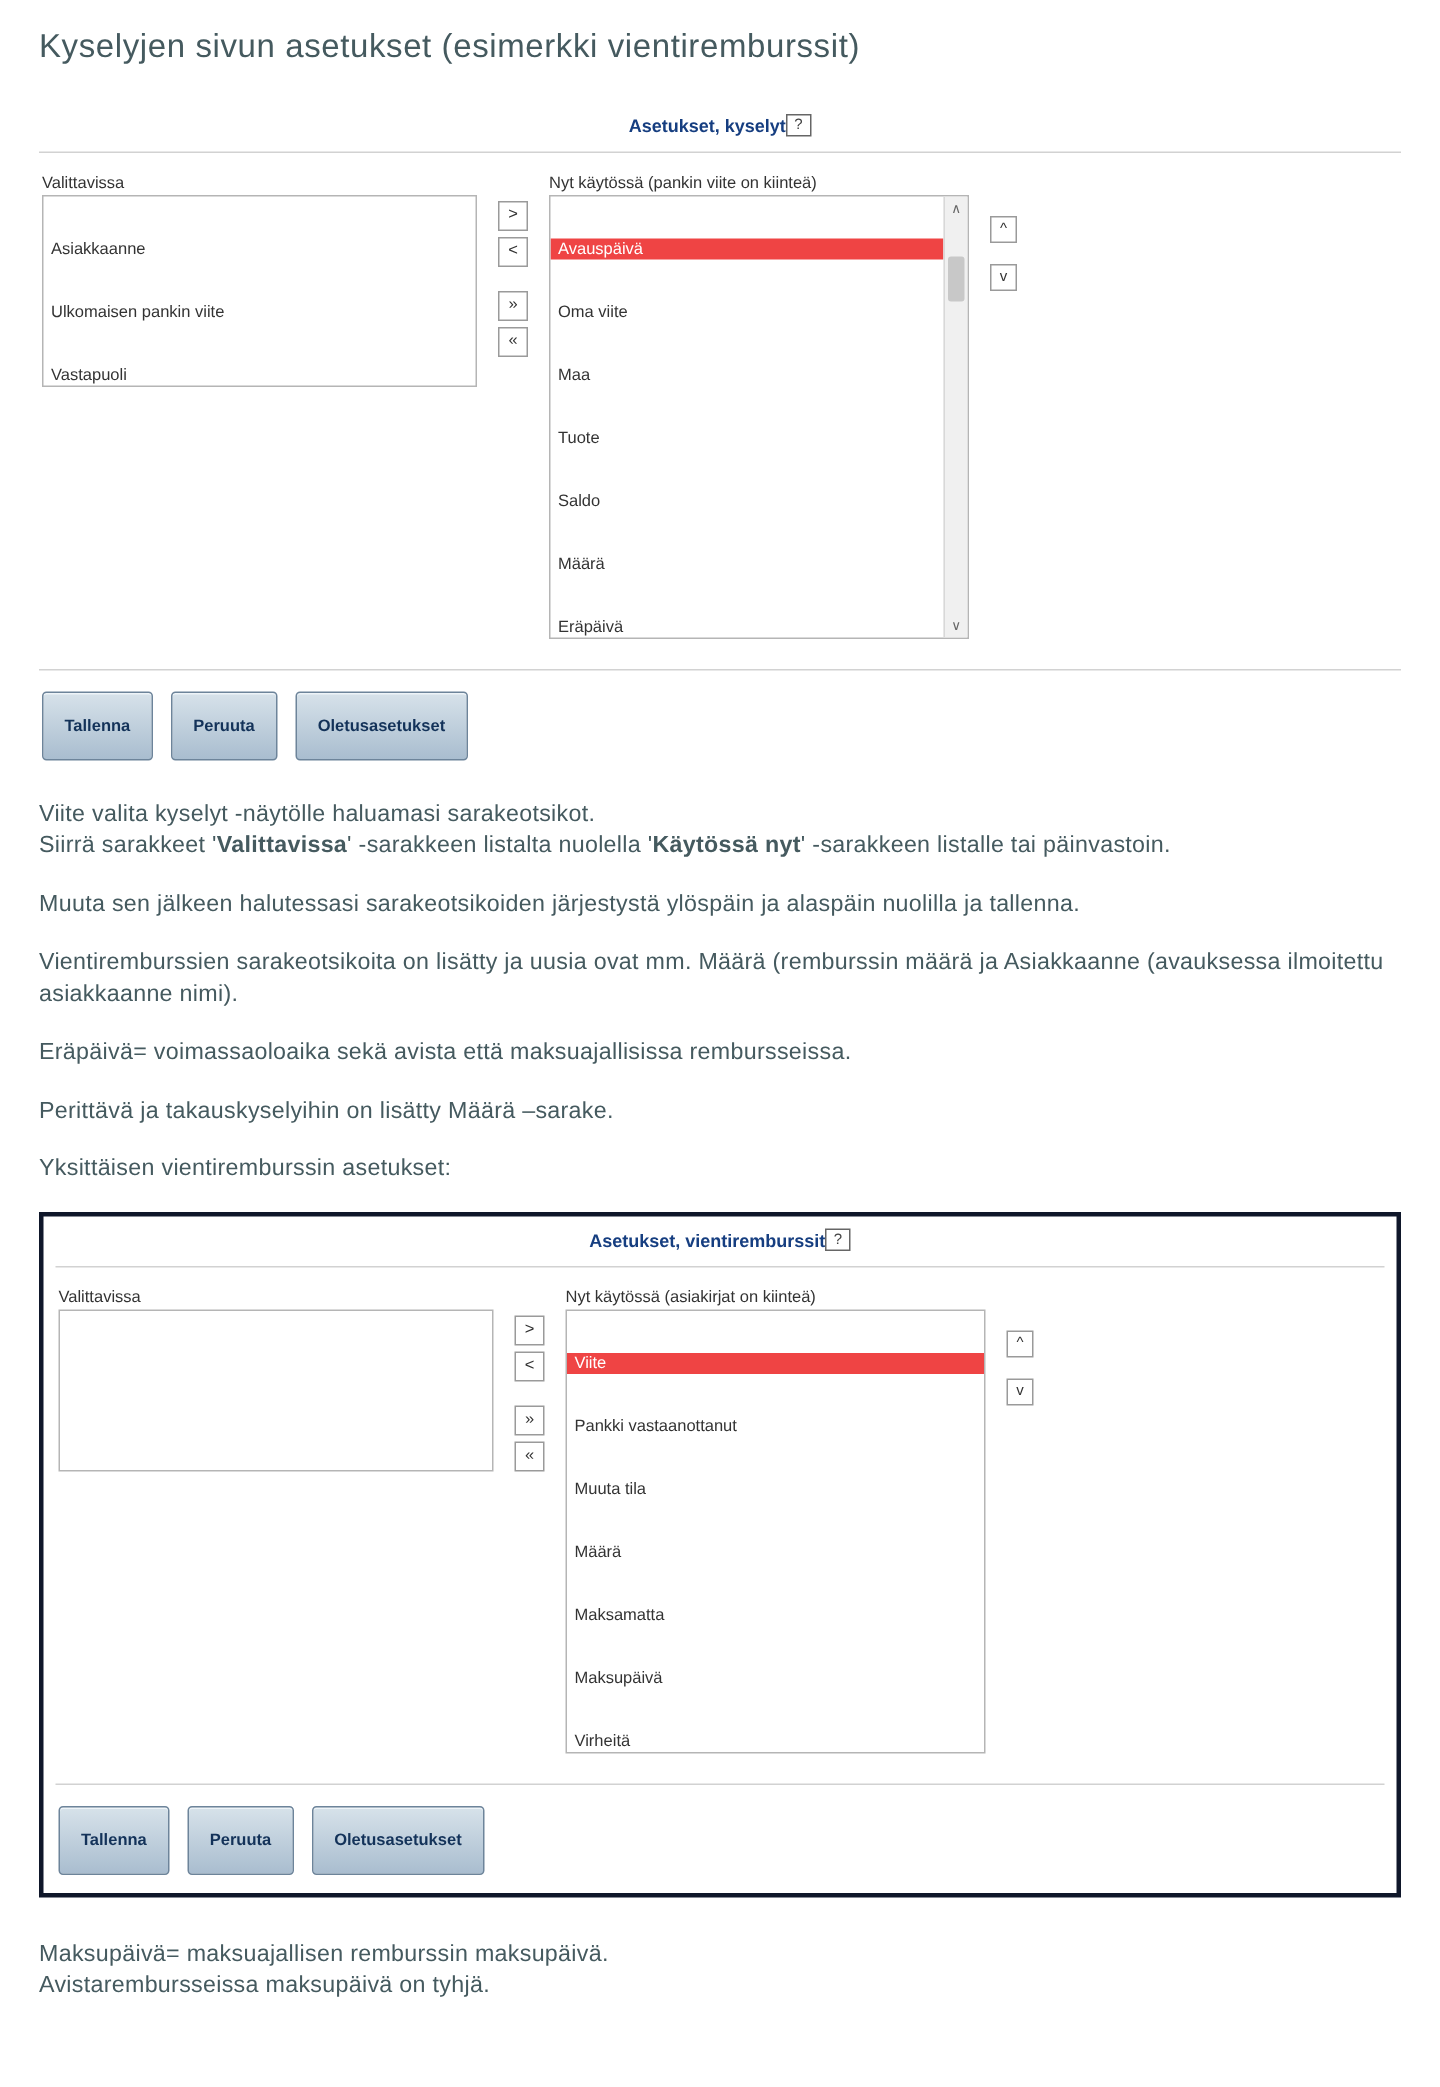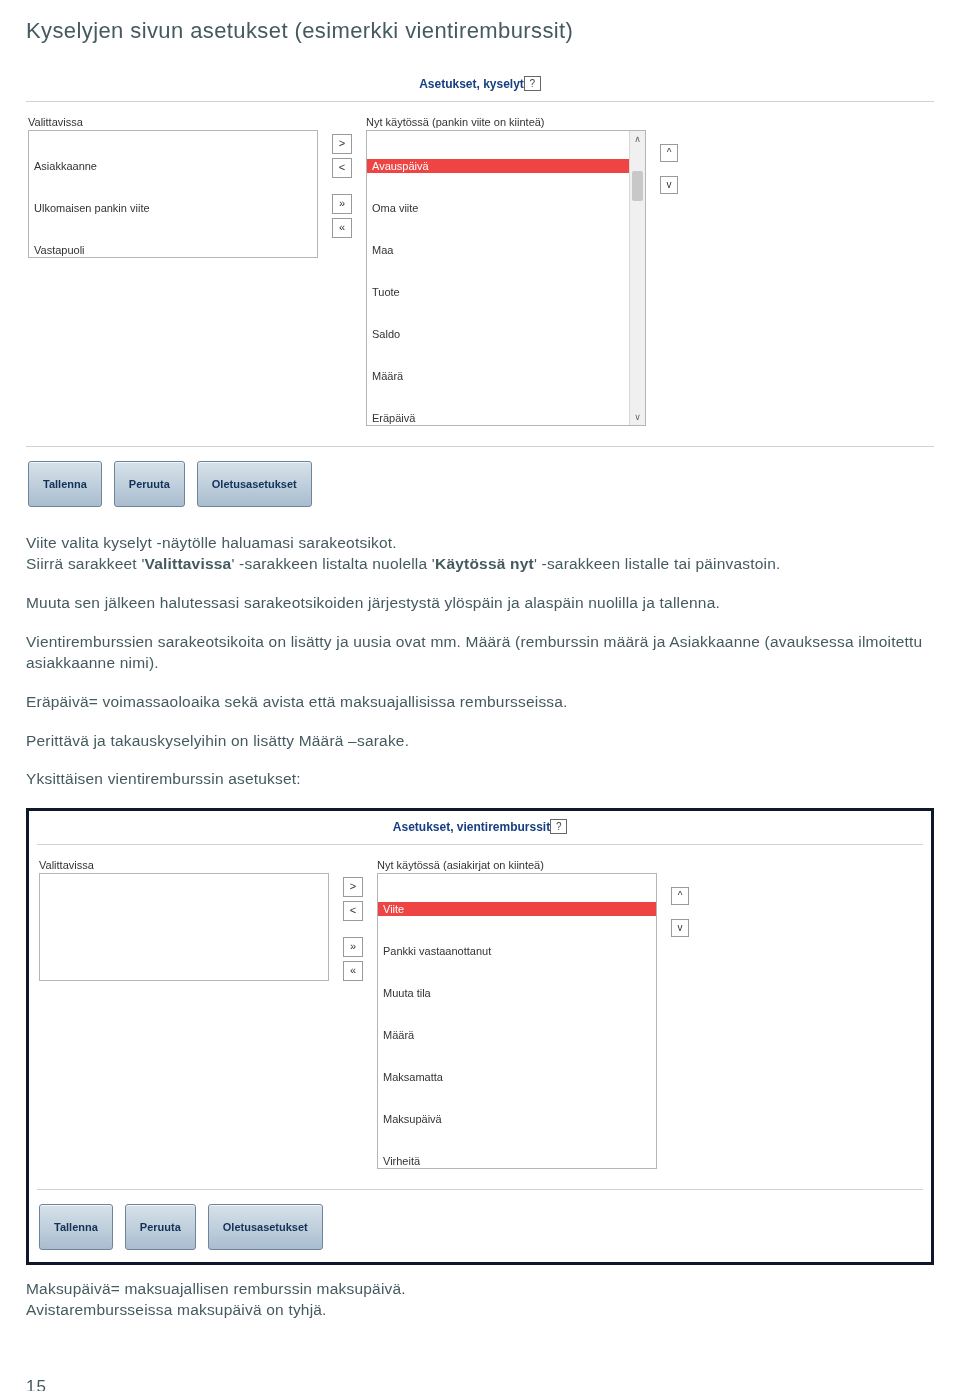--- a/index.html
+++ b/index.html
@@ -290,20 +290,20 @@
 
   <hr class="thin" style="margin-top:20px;">
   <div class="button-row">
     <button class="ui-btn">Tallenna</button>
     <button class="ui-btn">Peruuta</button>
     <button class="ui-btn">Oletusasetukset</button>
   </div>
 </div>
 </div>
 
-<div class="body-text" style="margin-top:14px;">
+<div class="body-text" style="margin-top:28px;">
   <p style="margin-bottom:0;">
     <span>Maksupäivä= maksuajallisen remburssin maksupäivä.</span><br>
     <span>Avistarembursseissa maksupäivä on tyhjä.</span>
   </p>
 </div>
 
 <div class="page-number">15</div>
 
 </body></html>

